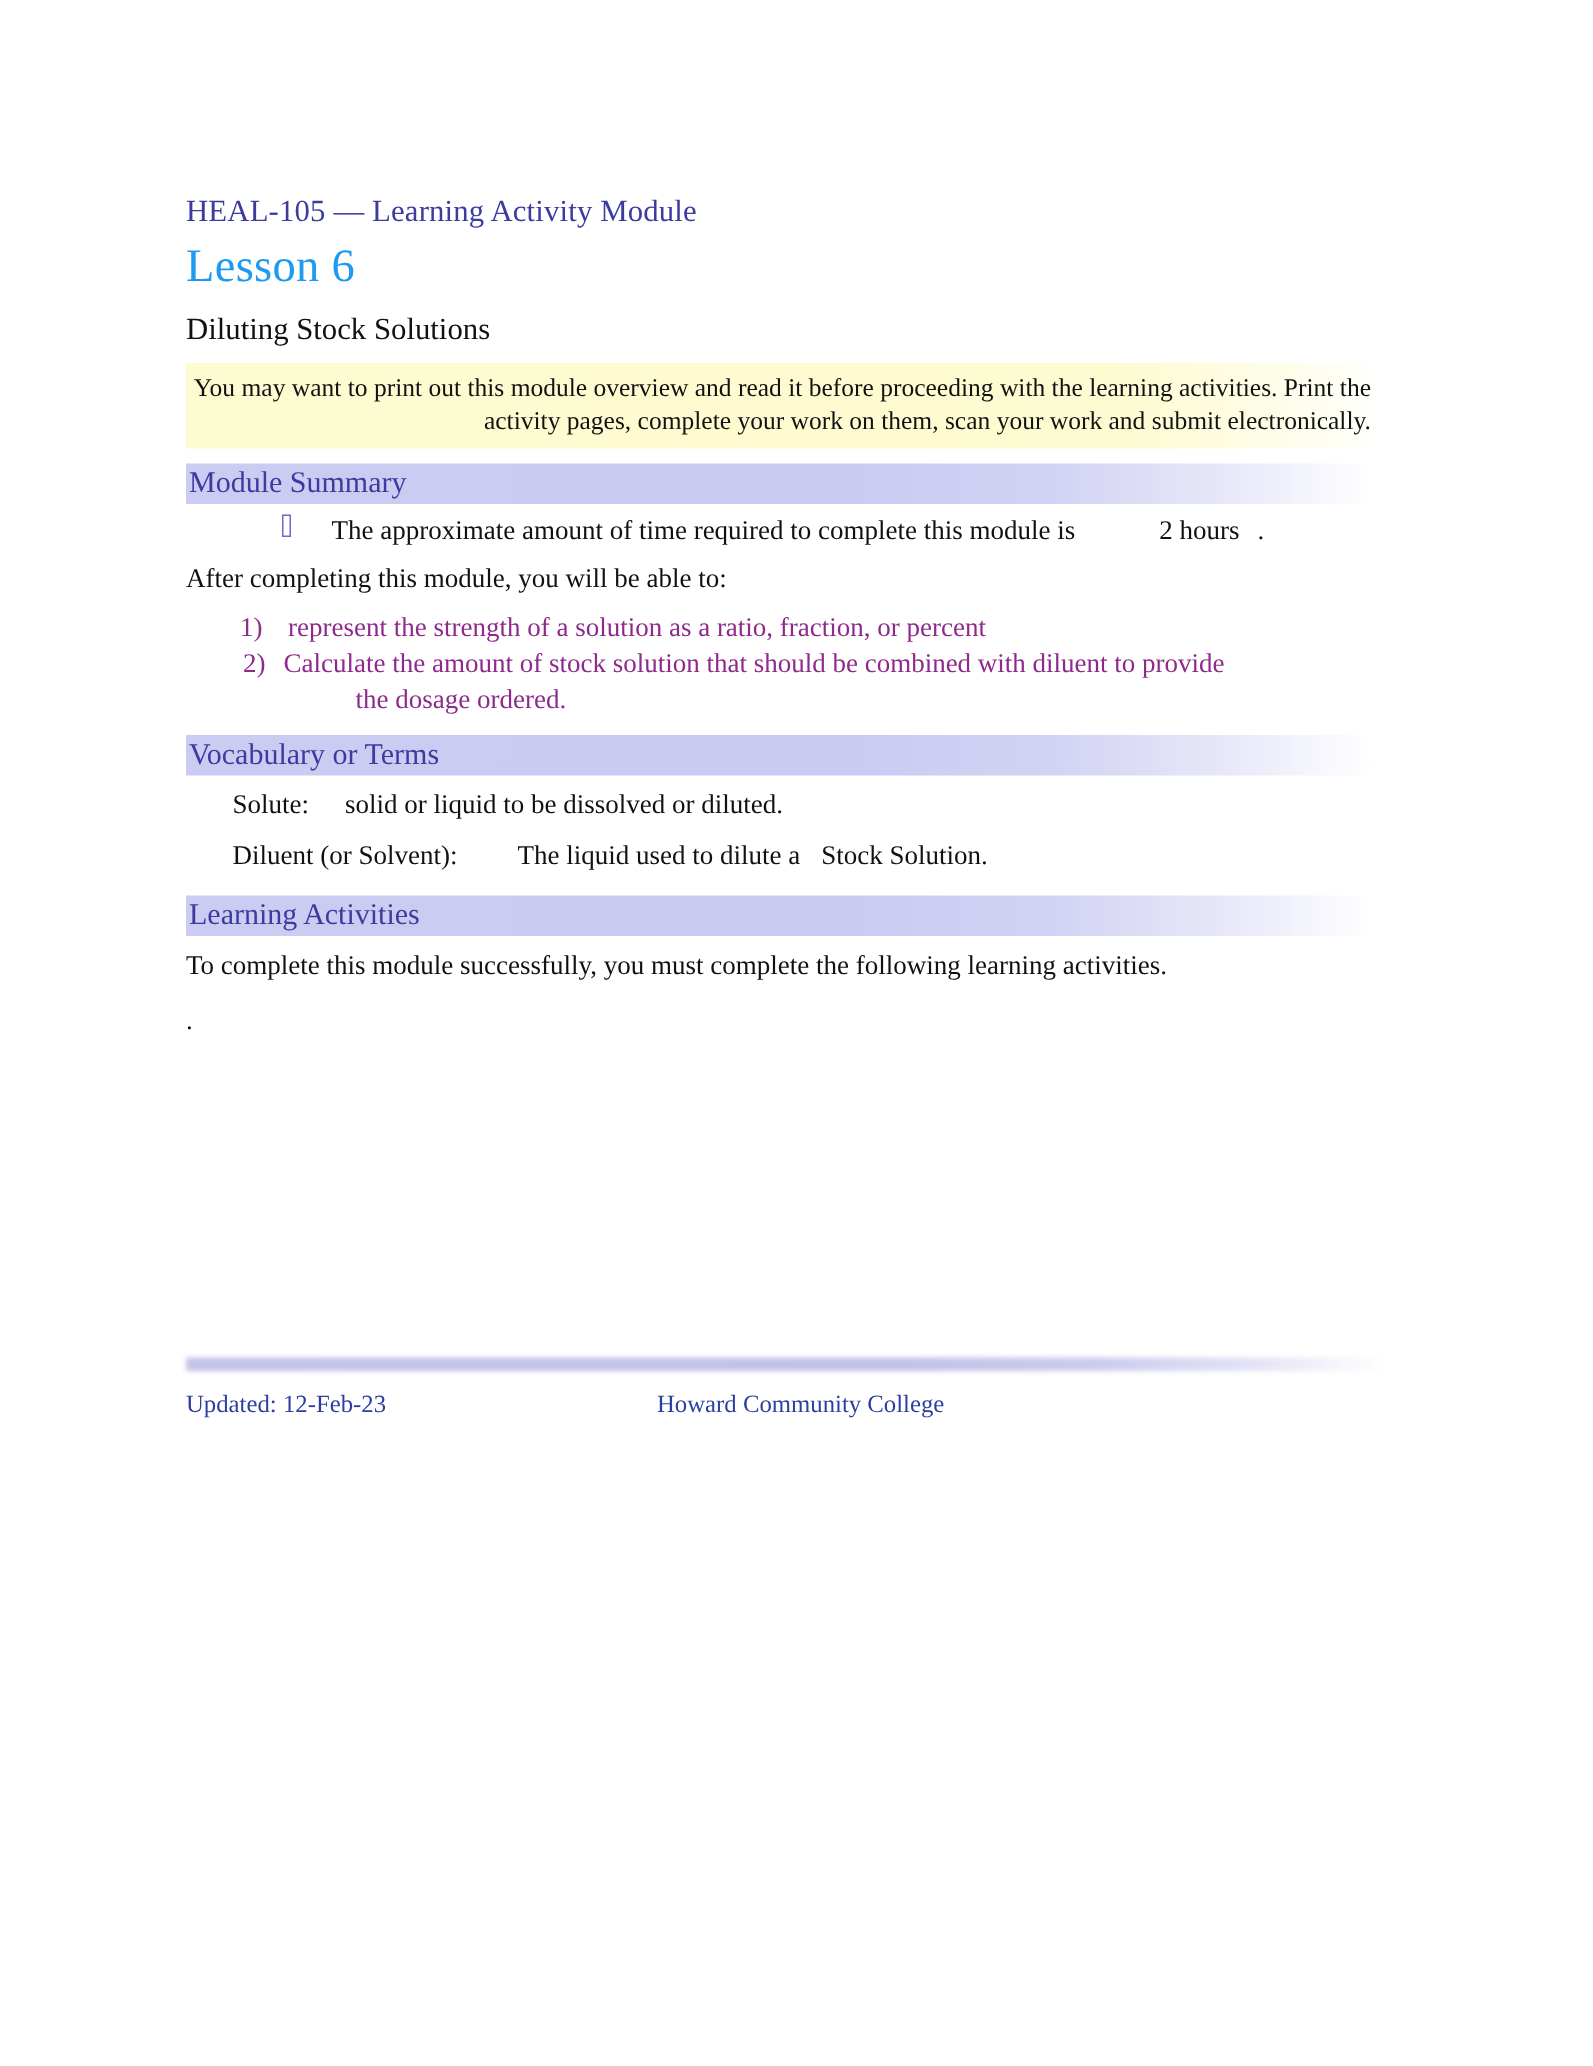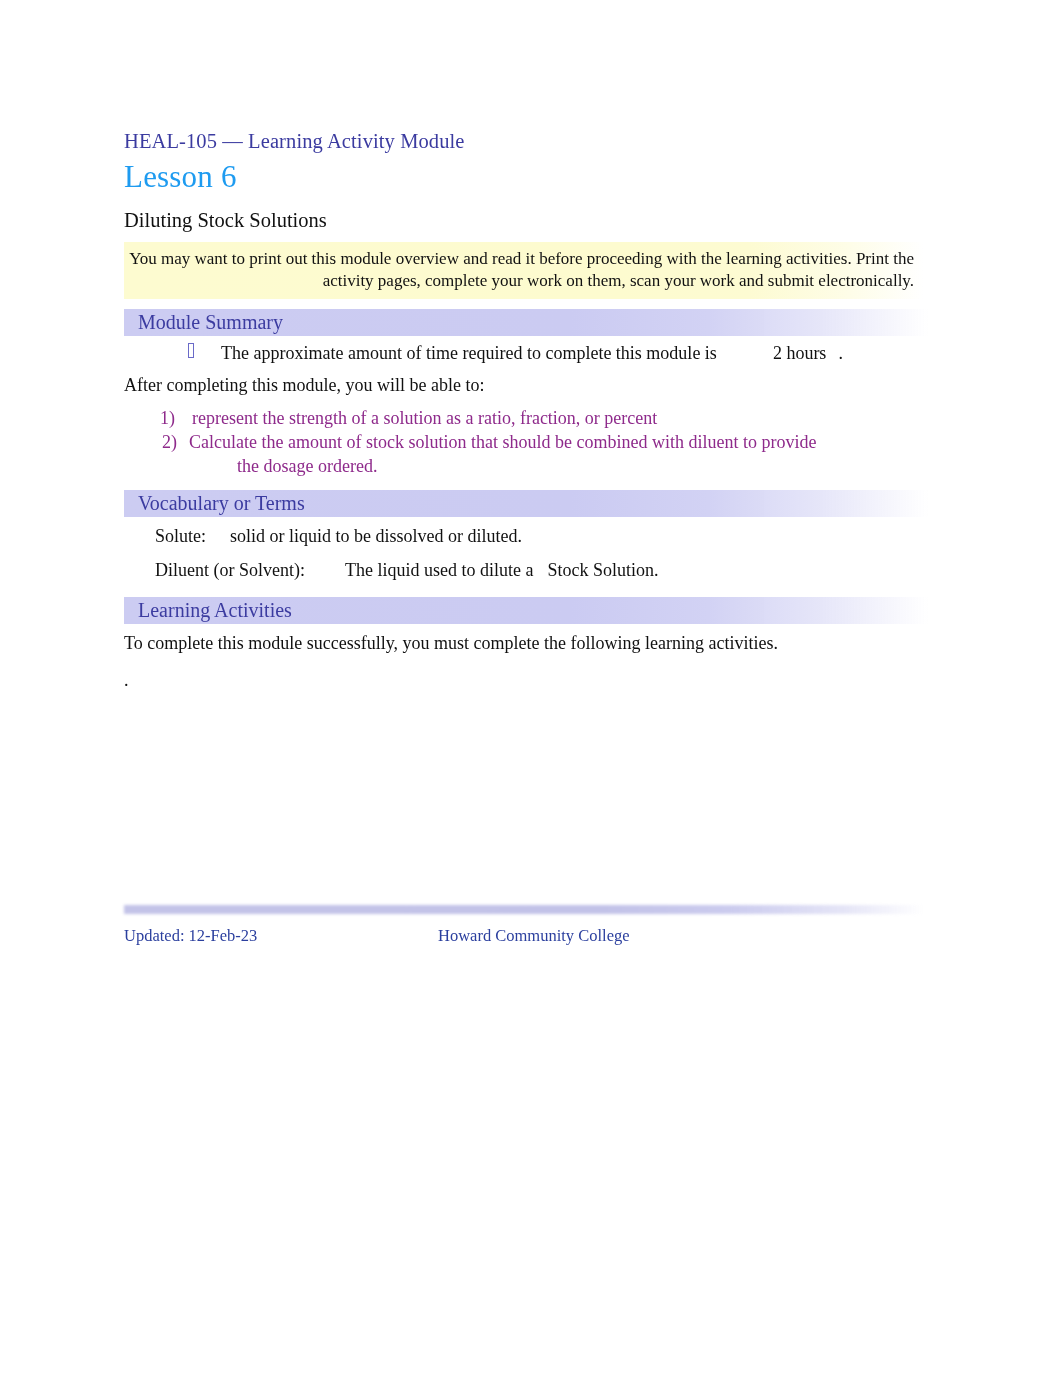--- a/index.html
+++ b/index.html
@@ -73,21 +73,20 @@
     margin-bottom: 10px;
     text-align: right;
   }
 
   
   .section-bar {
     position: relative;
     width: 800px;
     height: 27px;
     margin: 0 0 4px 0;
-    padding-left: 12px;
   }
   .section-bar .bar-bg {
     position: absolute;
     left: 0;
     top: 0;
     right: 0;
     height: 27px;
     background: linear-gradient(to right,
         #ccccf2 0%,
         #cbcbf2 55%,

